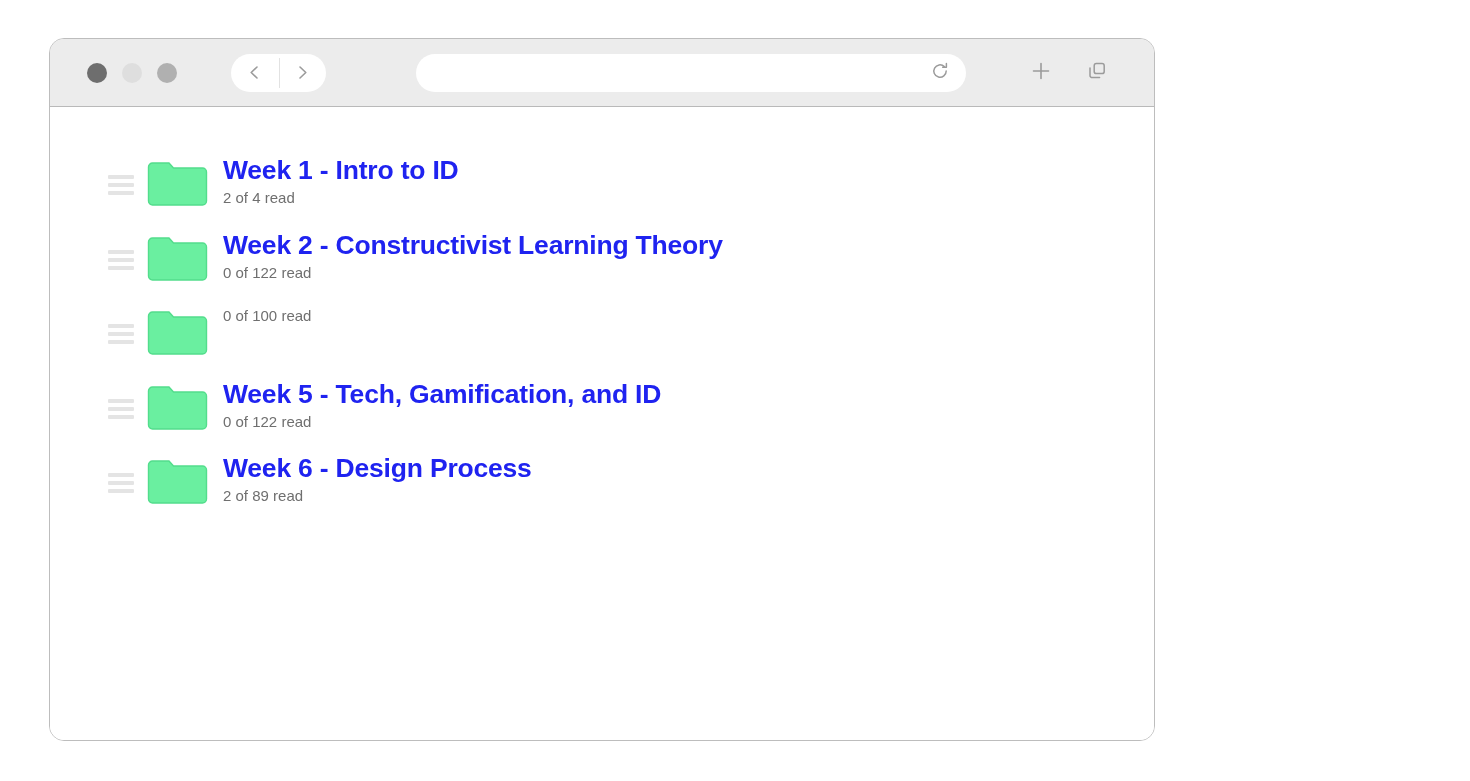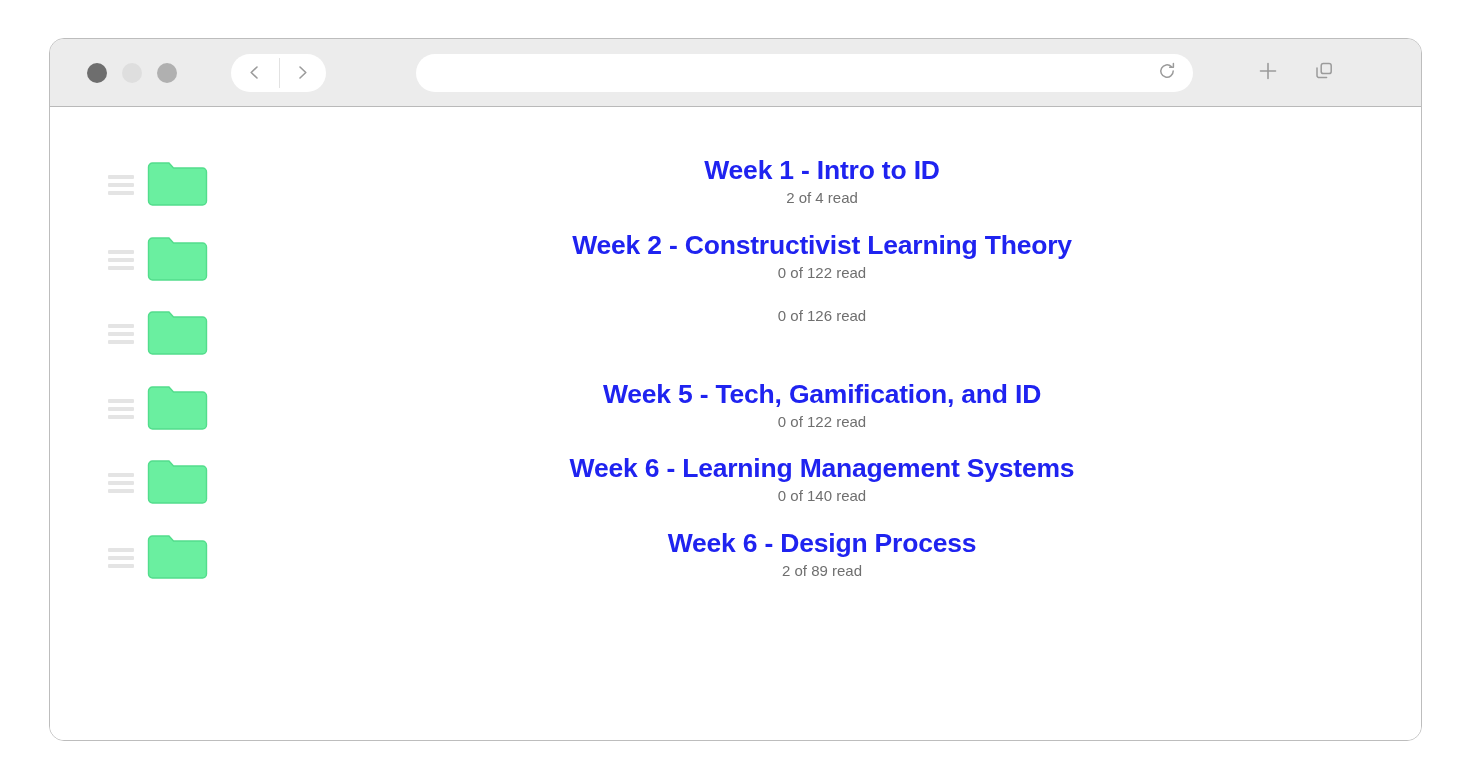--- a/index.html
+++ b/index.html
@@ -11,28 +11,27 @@
     overflow: hidden;
     font-family: "Liberation Sans", sans-serif;
     -webkit-font-smoothing: antialiased;
   }
 
   
   .browser-window {
     position: absolute;
     left: 49px;
     top: 38px;
-    width: 1373px;
+    width: 1106px;
     height: 703px;
     background: #ffffff;
     border: 1px solid #bdbdbd;
     border-radius: 15px;
     box-sizing: border-box;
     overflow: hidden;
-    text-align: center;
   }
 
   .toolbar {
     position: relative;
     height: 68px;
     background: #ececec;
     border-bottom: 1px solid #b9b9b9;
     box-sizing: border-box;
     display: flex;
     align-items: center;
@@ -311,57 +310,41 @@
           <i></i>
             <i></i>
             <i></i>
         </div>
         <div class="folder-icon">
           <svg width="61" height="48" viewBox="0 0 61 48">
             <path d="M1.5 7 a4 4 0 0 1 4-4 h16.5 l4.5 5 h29 a4 4 0 0 1 4 4 v29 a4 4 0 0 1 -4 4 h-50 a4 4 0 0 1 -4 -4 Z" fill="#6aefa0" stroke="#53dd8c" stroke-width="1.4"></path>
           </svg>
         </div>
         <div class="folder-text">
-          <span class="folder-sub">0 of 126 read</span>
+          <span class="folder-sub">0 of 100 read</span>
         </div>
       </li>
 
       <li class="folder-row">
         <div class="drag-handle">
           <i></i>
             <i></i>
             <i></i>
         </div>
         <div class="folder-icon">
           <svg width="61" height="48" viewBox="0 0 61 48">
             <path d="M1.5 7 a4 4 0 0 1 4-4 h16.5 l4.5 5 h29 a4 4 0 0 1 4 4 v29 a4 4 0 0 1 -4 4 h-50 a4 4 0 0 1 -4 -4 Z" fill="#6aefa0" stroke="#53dd8c" stroke-width="1.4"></path>
           </svg>
         </div>
         <div class="folder-text">
           <a class="folder-title" href="#">Week 5 - Tech, Gamification, and ID</a>
           <span class="folder-sub">0 of 122 read</span>
         </div>
       </li>
 
-      <li class="folder-row">
-        <div class="drag-handle">
-          <i></i>
-            <i></i>
-            <i></i>
-        </div>
-        <div class="folder-icon">
-          <svg width="61" height="48" viewBox="0 0 61 48">
-            <path d="M1.5 7 a4 4 0 0 1 4-4 h16.5 l4.5 5 h29 a4 4 0 0 1 4 4 v29 a4 4 0 0 1 -4 4 h-50 a4 4 0 0 1 -4 -4 Z" fill="#6aefa0" stroke="#53dd8c" stroke-width="1.4"></path>
-          </svg>
-        </div>
-        <div class="folder-text">
-          <a class="folder-title" href="#">Week 6 - Learning Management Systems</a>
-          <span class="folder-sub">0 of 140 read</span>
-        </div>
-      </li>
 
       <li class="folder-row">
         <div class="drag-handle">
           <i></i>
             <i></i>
             <i></i>
         </div>
         <div class="folder-icon">
           <svg width="61" height="48" viewBox="0 0 61 48">
             <path d="M1.5 7 a4 4 0 0 1 4-4 h16.5 l4.5 5 h29 a4 4 0 0 1 4 4 v29 a4 4 0 0 1 -4 4 h-50 a4 4 0 0 1 -4 -4 Z" fill="#6aefa0" stroke="#53dd8c" stroke-width="1.4"></path>

